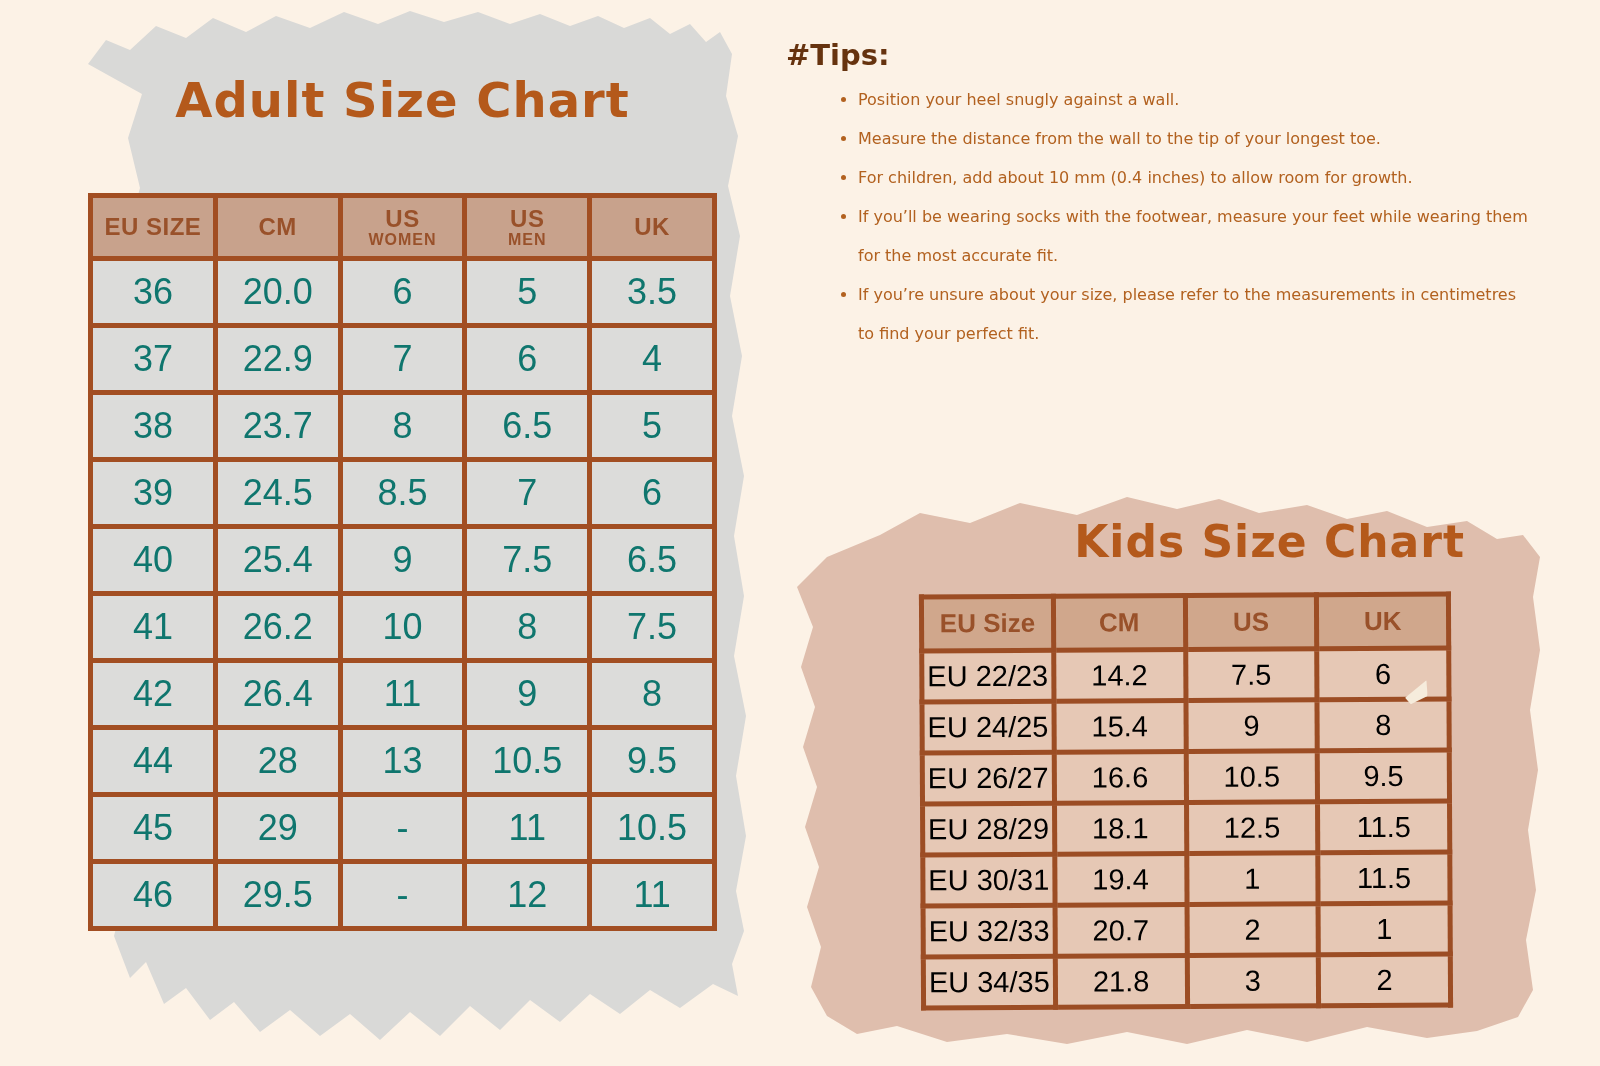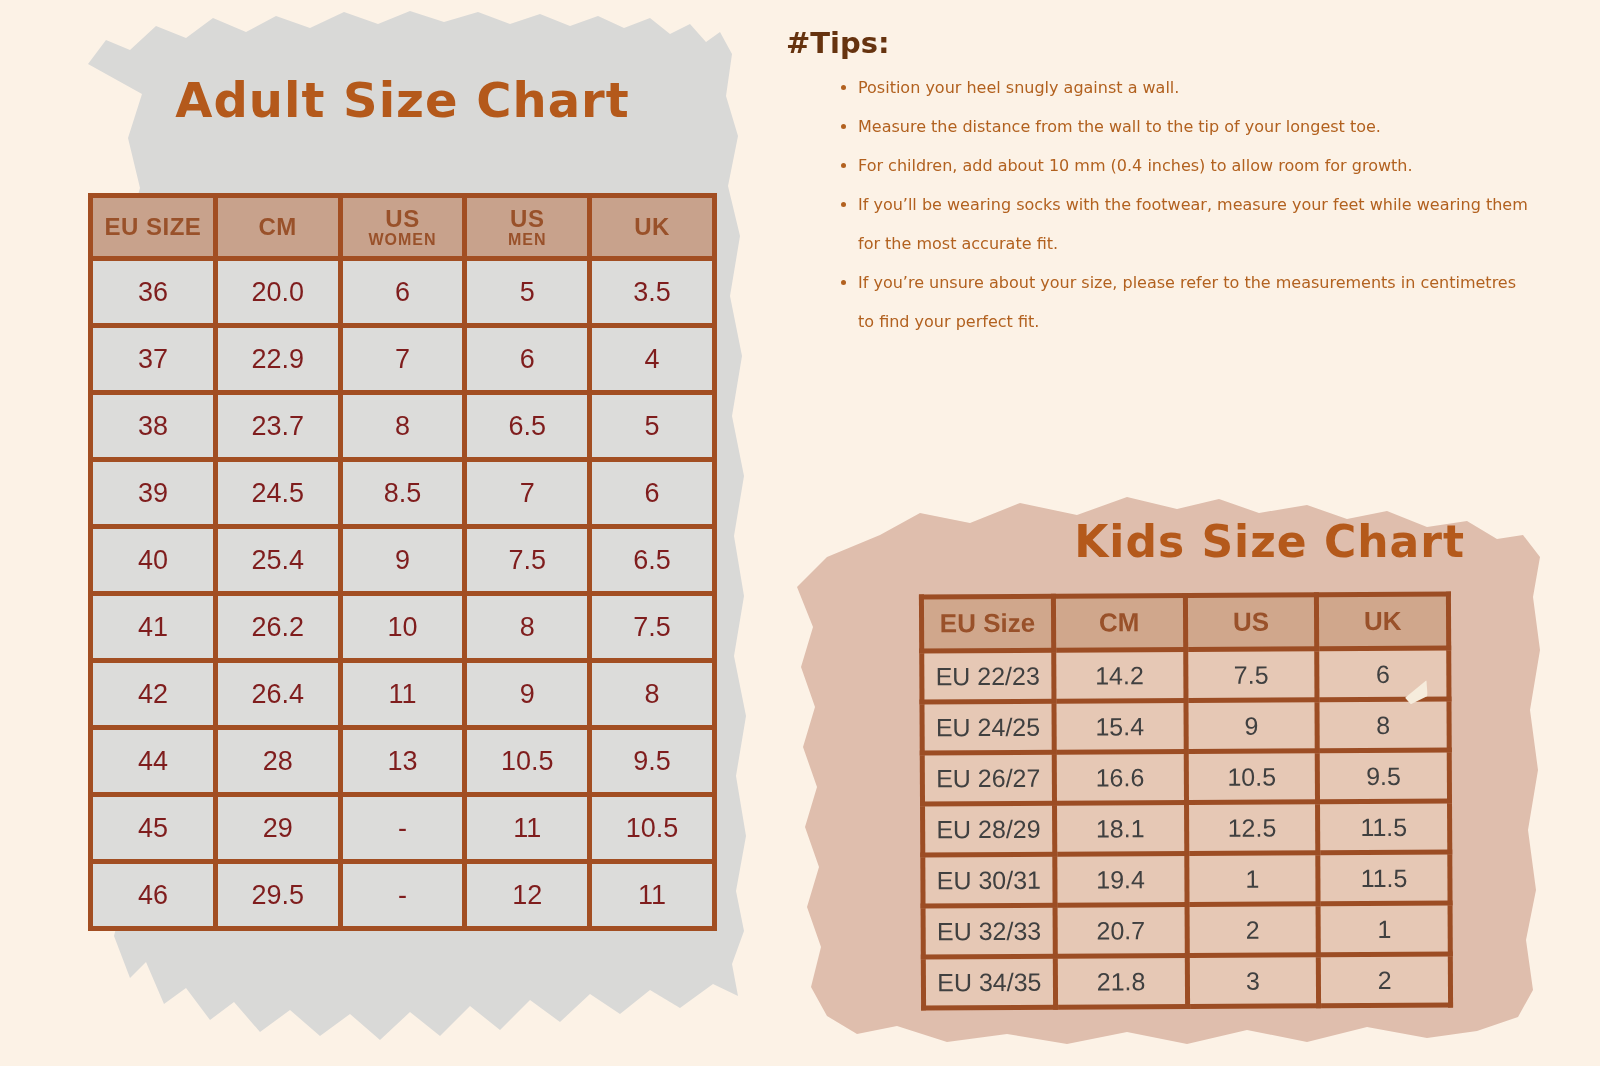--- a/index.html
+++ b/index.html
@@ -52,46 +52,46 @@
     border:3px solid #a24e22;
   }
   .adult-table th,.adult-table td{
     border:5px solid #a24e22;text-align:center;vertical-align:middle;
   }
   .adult-table th{
     background:#c8a28c;height:56px;color:#99512a;
     font-size:24px;font-weight:bold;letter-spacing:.5px;
   }
   .adult-table td{
-    background:#dcdcda;height:60px;color:#7f1d1d;font-size:27px;
+    background:#dcdcda;height:60px;color:#0f766e;font-size:36px;
   }
   .th-main{display:block;line-height:1.05;}
   .th-sub{display:block;font-size:16px;line-height:1.1;letter-spacing:1px;}
 
   
   .kids-table{
     position:absolute;left:920px;top:593px;width:532px;
     border:3px solid #9c4d24;transform:rotate(-0.3deg);
   }
   .kids-table th,.kids-table td{
     border:5px solid #9c4d24;text-align:center;vertical-align:middle;
   }
   .kids-table th{
     background:#d0a78c;height:47px;color:#99512a;
     font-size:26px;font-weight:bold;
   }
   .kids-table td{
-    background:#e6c8b5;height:44px;color:#404040;font-size:25px;
+    background:#e6c8b5;height:44px;color:#000000;font-size:29px;
   }
 
   
   .tips{position:absolute;left:786px;top:26px;width:772px;}
   .tips-heading{
     font-family:"DejaVu Sans","Liberation Sans",sans-serif;
-    font-size:29px;font-weight:bold;color:#66330f;margin:0 0 8px 0;
+    font-size:29px;font-weight:bold;color:#66330f;margin:12px 0 8px 0;
   }
   .tips-list{
     margin:0;padding:0 0 0 72px;width:676px;
     font-family:"DejaVu Sans","Liberation Sans",sans-serif;
     font-size:16px;line-height:39px;color:#b2611f;
   }
   .tips-list li{margin:0;}
   .tips-list li::marker{color:#b2611f;}
 </style>
 </head>

